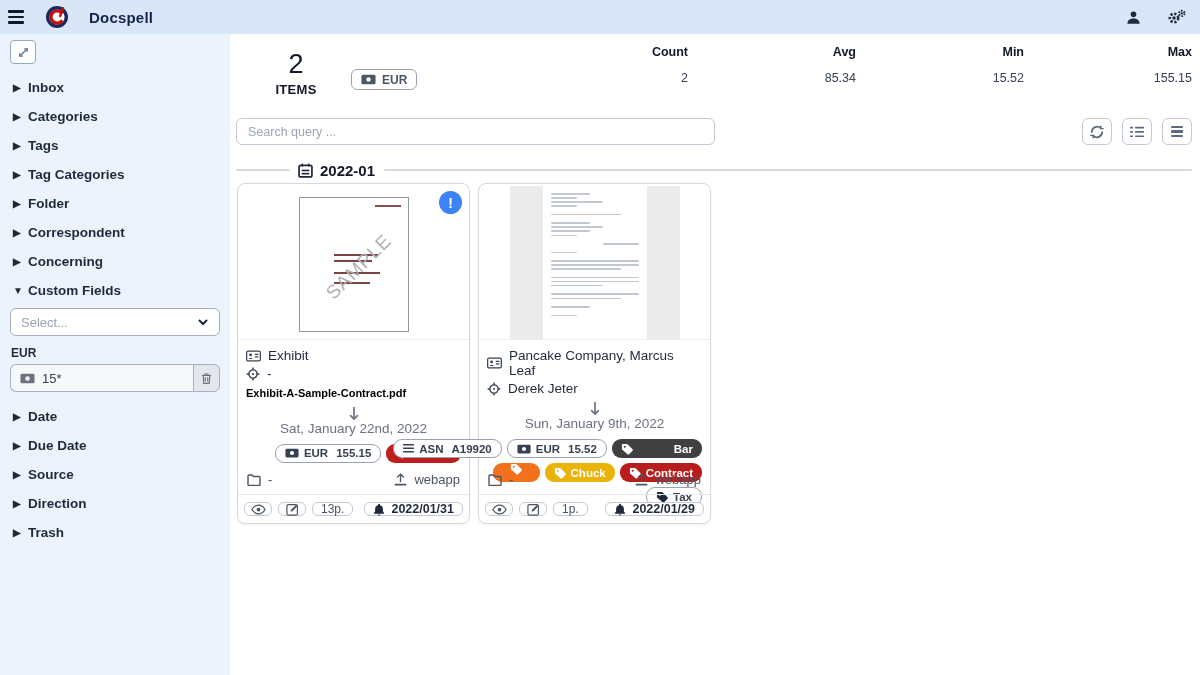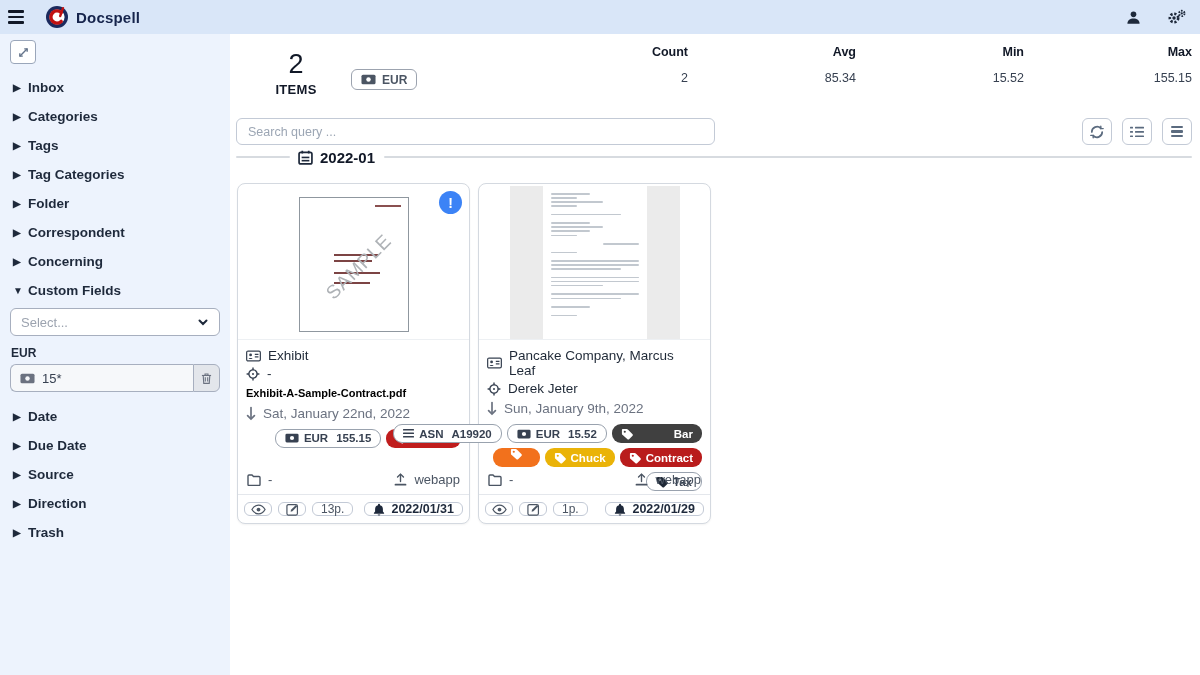--- a/index.html
+++ b/index.html
@@ -10,21 +10,21 @@
   }
   svg { display:block; }
 
   
   .navbar {
     position:absolute; top:0; left:0; right:0; height:34px;
     background:#d9e6f8; display:flex; align-items:center;
   }
   .hamburger { width:32px; height:34px; display:flex; flex-direction:column; justify-content:center; gap:3px; padding-left:8px; cursor:pointer; }
   .hamburger span { width:16px; height:2.4px; background:#111827; border-radius:1px; }
-  .brand { display:flex; align-items:center; gap:7px; margin-left:13px; cursor:pointer;text-align:right; }
+  .brand { display:flex; align-items:center; gap:20px; margin-left:13px; cursor:pointer;text-align:right; }
   .brand-title { font-weight:bold; font-size:15px; color:#16244c; letter-spacing:.2px; }
   .nav-right { margin-left:auto; display:flex; align-items:center; gap:26px; padding-right:14px; }
   .nav-icon-btn { cursor:pointer; display:flex; align-items:center; }
 
   
   .sidebar {
     position:absolute; top:34px; left:0; bottom:0; width:230px;
     background:#edf3fd;
   }
   .expand-btn {
@@ -90,21 +90,21 @@
   .tool-btn {
     position:absolute; top:84px; width:30px; height:27px; background:#fff;
     border:1px solid #c3cad6; border-radius:6px; cursor:pointer;
     display:flex; align-items:center; justify-content:center;
   }
   .tb-refresh { right:88px; } .tb-list { right:48px; } .tb-menu { right:8px; }
   .menu-bars { display:flex; flex-direction:column; gap:2.5px; }
   .menu-bars span { width:12px; height:2.2px; background:#5b6b7f; border-radius:1px; }
 
   .group-divider {
-    position:absolute; left:6px; right:8px; top:114px; height:18px;
+    position:absolute; left:6px; right:8px; top:127px; height:18px;
     display:flex; align-items:center;
   }
   .gd-line { height:2px; background:#d7dbe0; border-radius:1px; }
   .gd-short { width:54px; }
   .gd-long { flex:1; }
   .gd-label { display:flex; align-items:center; gap:7px; margin:0 9px 0 8px; font-weight:bold; font-size:15px; color:#111827; }
 
   
   .cards { position:absolute; left:7px; top:149px; display:flex; gap:8px; }
   .card {
@@ -134,21 +134,21 @@
 
   .alert-badge {
     position:absolute; top:7px; right:7px; width:23px; height:23px; border-radius:50%;
     color:#fff; font-weight:bold; font-size:14px;
     display:flex; align-items:center; justify-content:center; cursor:pointer;
   }
 
   .card-body { padding:5px 8px 0 8px; }
   .meta-line { display:flex; align-items:center; gap:7px; font-size:13.5px; color:#1f2937; margin-top:3px; }
   .card-title { margin-top:5px; font-weight:bold; font-size:11px; color:#000000; line-height:1.32; word-break:break-all; cursor:pointer; }
-  .date-line { margin-top:5px; display:flex; align-items:center; gap:7px; font-size:13.5px; color:#6b7280; }
+  .date-line { margin-top:5px; display:flex; align-items:center; font-size:13.5px; color:#6b7280;flex-direction:column; }
 
   .badges { margin-top:8px; display:flex; flex-direction:column; gap:5px; align-items:flex-end; }
   .badge-row { display:flex; gap:5px; }
   .badge {
     height:19px; display:flex; align-items:center; gap:5px; padding:0 9px;
     border-radius:9px; font-size:11.5px; font-weight:bold; white-space:nowrap;
   }
   .badge.outline { border:1.5px solid #99a2ae; color:#374151; background:#fff; }
   .badge.solid { color:#fff; }
   .amt-gap { margin-left:3px; }

